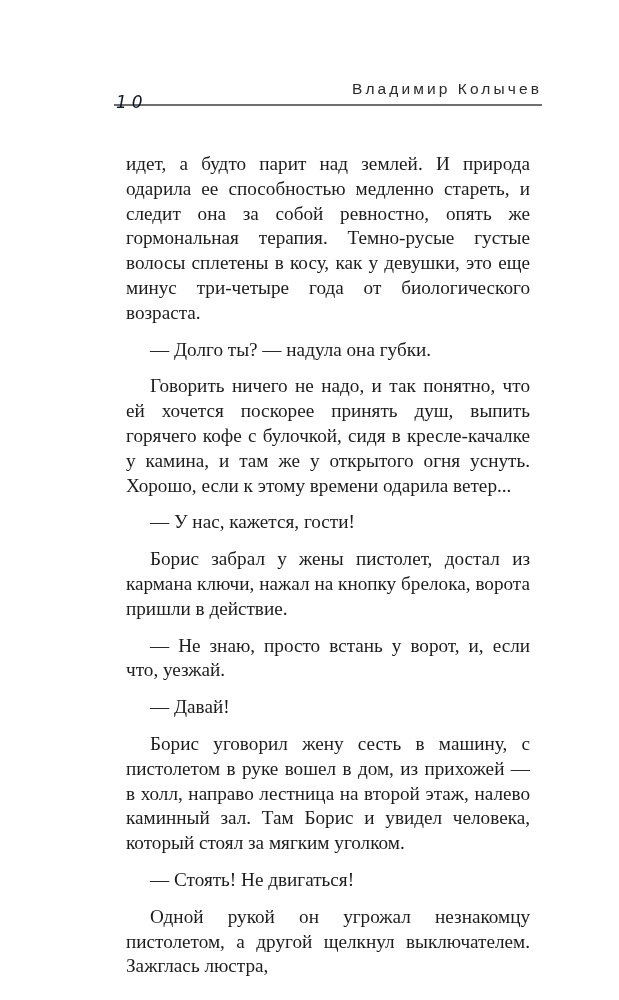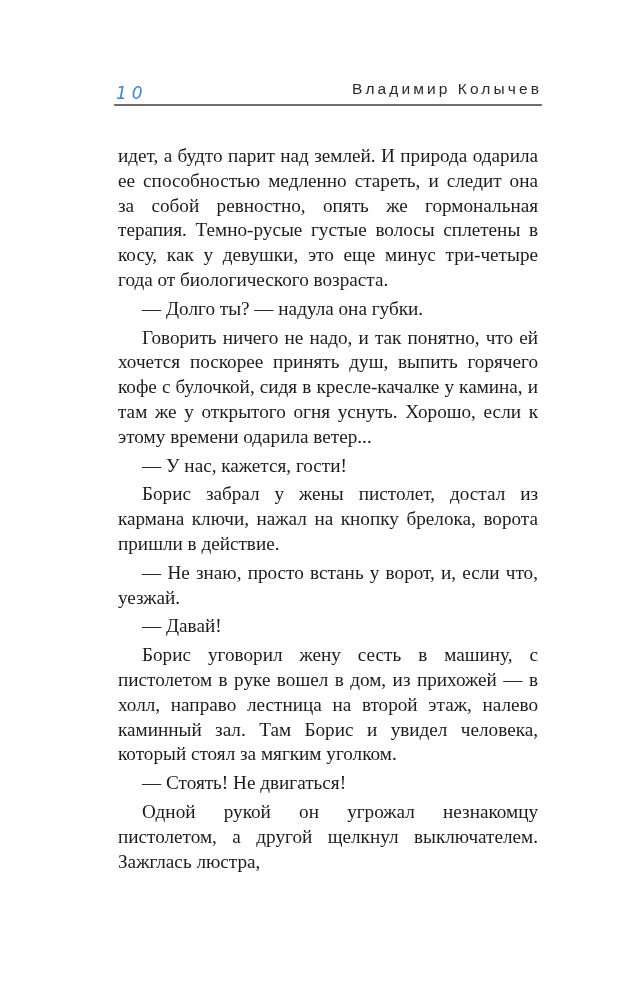--- a/index.html
+++ b/index.html
@@ -3,35 +3,35 @@
 <meta charset="utf-8">
 <style>
   html, body { margin: 0; padding: 0; background: #ffffff; }
   body { width: 619px; height: 1000px; position: relative; overflow: hidden; }
   .page { position: absolute; left: 114px; top: 0; width: 428px; }
   .header {
     position: absolute; top: 78px; left: 0; width: 428px; height: 26px;
     border-bottom: 2px solid #6f6f6f;
   }
   .page-num {
-    position: absolute; left: 2px; top: 5px;
+    position: absolute; left: 2px; top: 14px;
     font-family: "DejaVu Sans", sans-serif; font-style: italic;
-    font-size: 17px; letter-spacing: 5px; color: #3b82f6;
+    font-size: 17px; letter-spacing: 5px; color: #0f172a;
   }
   .running-head {
     position: absolute; right: 0; top: 2px;
     font-family: Liberation Sans, sans-serif;
     font-size: 15.5px; letter-spacing: 3.1px; color: #2a2a2a;
   }
   .body-text {
     position: absolute; top: 140px; left: 0; width: 428px;
     font-family: "Liberation Serif", serif; font-size: 19.2px;
     line-height: 24.8px; color: #1c1c1c; text-align: justify;
   }
-  .body-text p { margin: 4px; text-indent: 24px; text-align: justify; text-align-last: left; }
+  .body-text p { margin: 12px; text-indent: 24px; text-align: justify; text-align-last: left; }
   .body-text p.noindent { text-indent: 0; }
   .body-text p.dialog { text-indent: 24px; }
 </style>
 </head>
 <body>
 
 <div class="page">
   <div class="header">
     <span class="page-num">10</span>
     <span class="running-head">Владимир Колычев</span>

